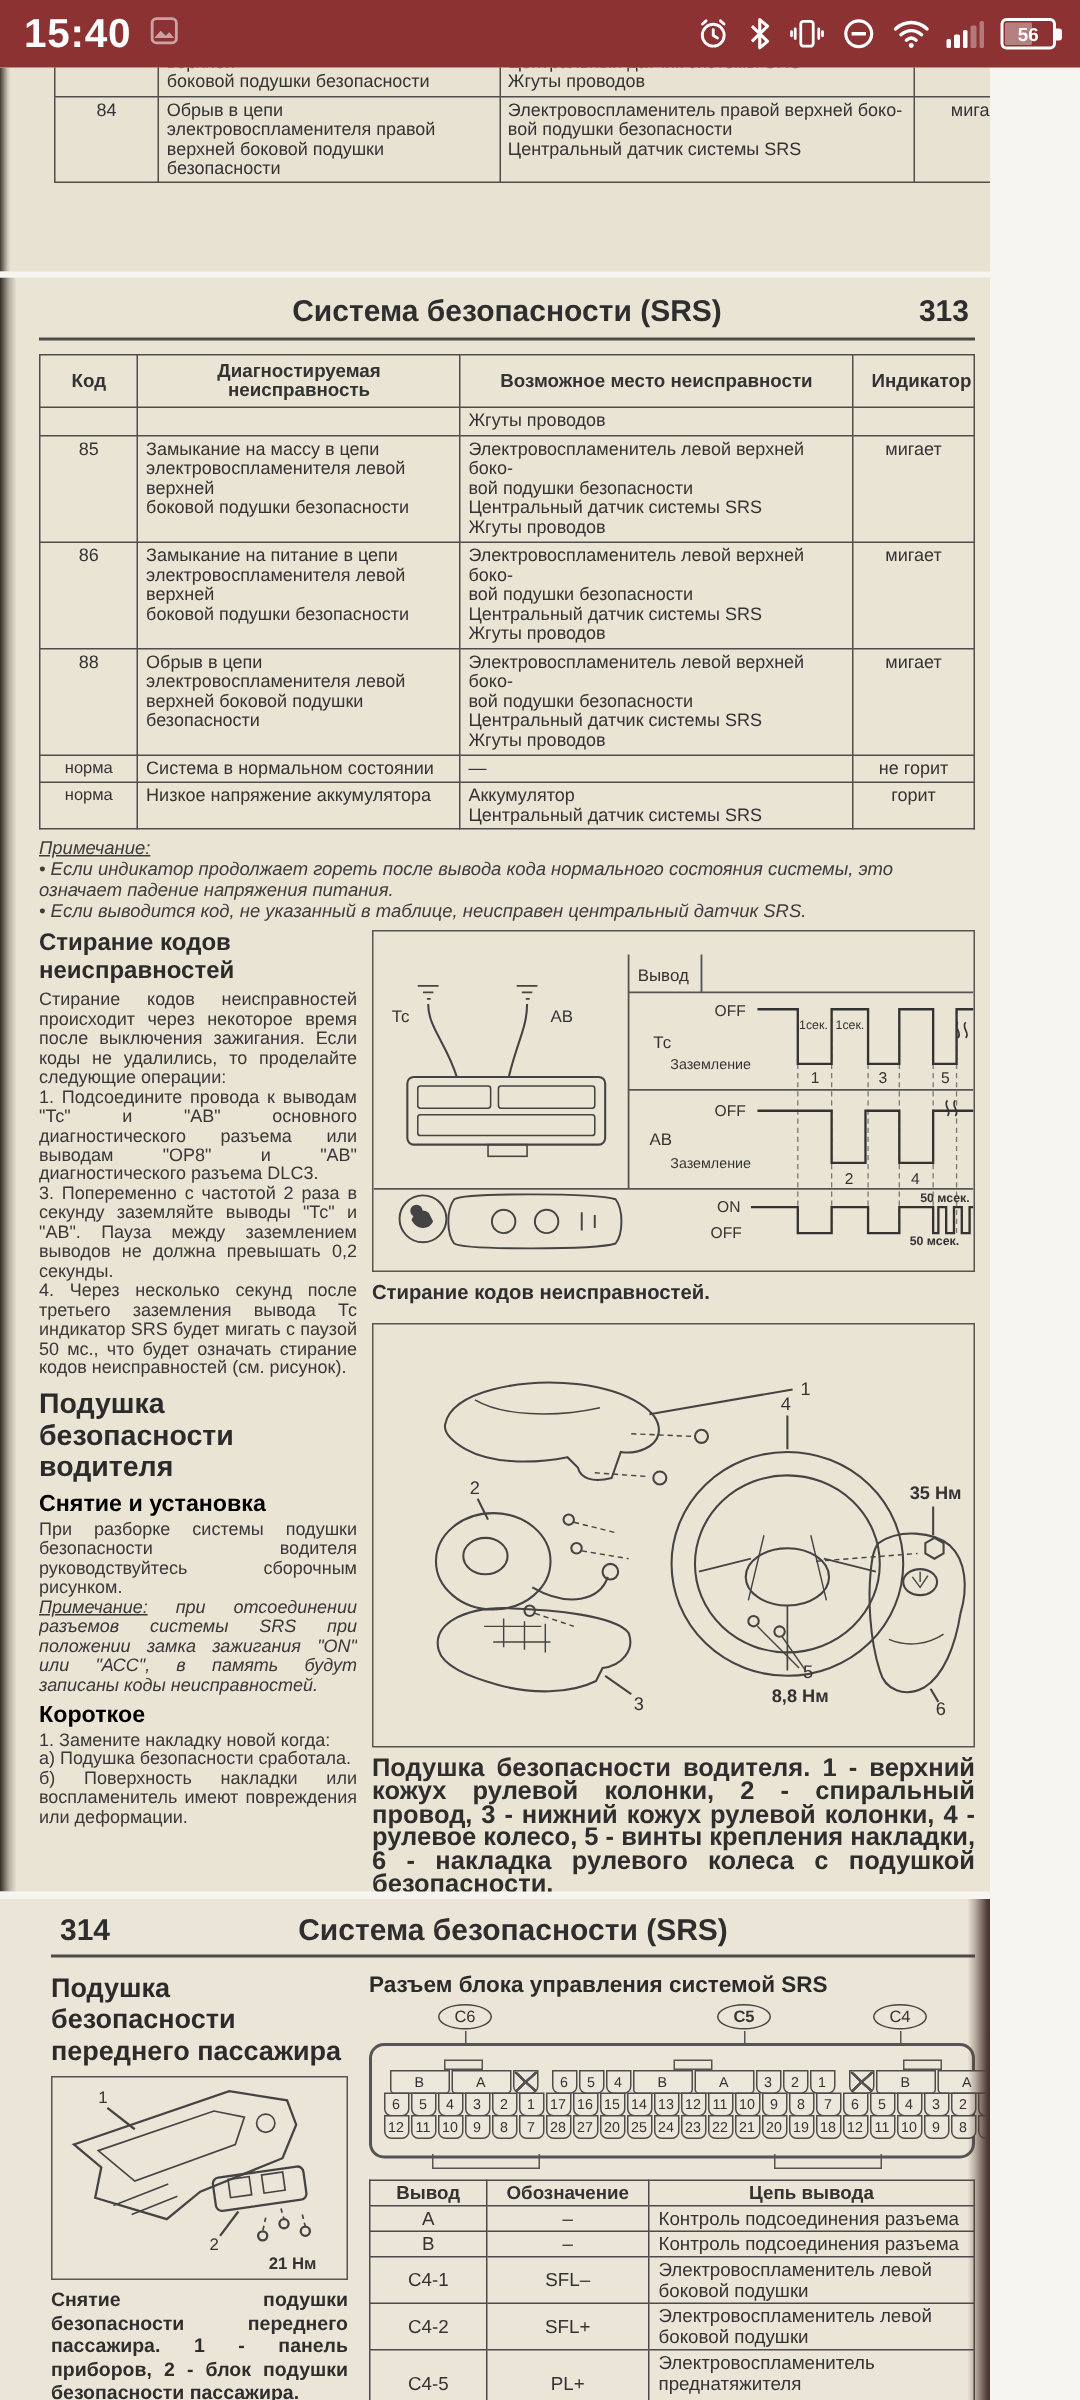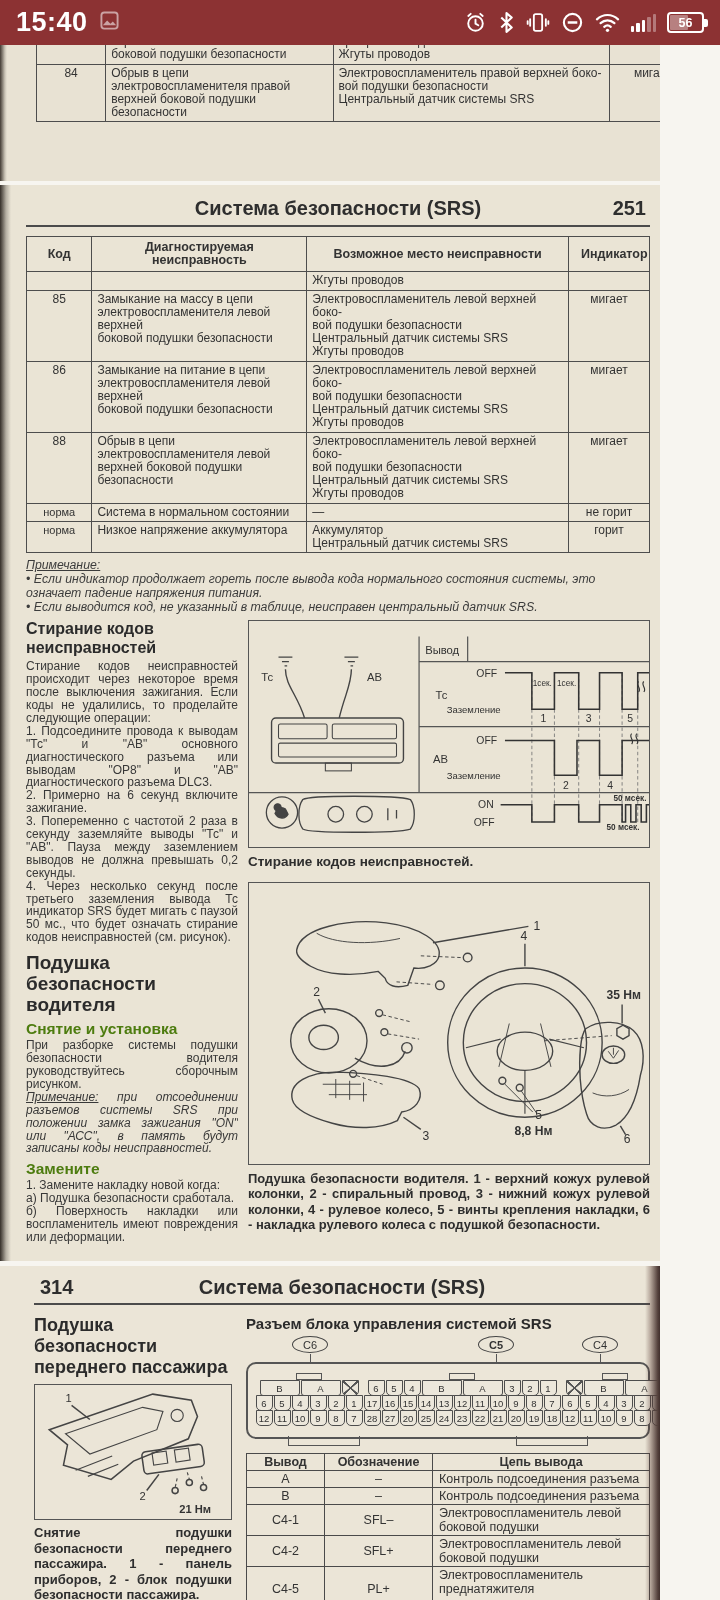--- a/index.html
+++ b/index.html
@@ -63,32 +63,32 @@
   .notes .nlabel { text-decoration:underline; }
   .notes .nitem::before { content:"• "; }
 
   
   .cols { display:flex; gap:10px; margin-top:6px; }
   .col-left { width:212px; flex:none; font-size:12px; line-height:12.9px; text-align:justify; overflow:hidden; }
   .col-left p { margin:0; }
   .col-right { flex:1; min-width:0; }
   h2.bigh { font-size:19px; line-height:21px; font-weight:bold; color:#2b2b2b; margin:8px 0 3px;
     text-align:left; white-space:pre-line; }
-  h3.subh { font-size:15.5px; line-height:17px; font-weight:bold; color:#4d7c0f; margin:5px 0 2px; text-align:left;}
+  h3.subh { font-size:15.5px; line-height:17px; font-weight:bold; color:#000000; margin:5px 0 2px; text-align:left;}
   h3.eraseh { font-size:16px; line-height:18.5px; font-weight:bold; color:#2b2b2b; margin:0 0 3px;
     white-space:pre-line; text-align:left; }
   .it { font-style:italic; }
   .it .nlabel { text-decoration:underline; }
   .chk div { text-align:justify; }
 
   
   .figbox { border:1.6px solid #555; background:transparent; position:relative; }
   #timingbox { height:228px; }
   #wheelbox { height:283px; margin-top:12px; }
-  .figcap { font-weight:bold; font-size:13px; line-height:15.5px; color:#2e2e2e;
+  .figcap { font-weight:bold; font-size:17px; line-height:15.5px; color:#2e2e2e;
     margin-top:6px; text-align:justify; }
   .figcap.one { text-align:left; font-size:13.5px; }
   svg text { font-family:"Liberation Sans", sans-serif; fill:#333; }
 
   
   .cols314 { display:flex; gap:14px; margin-top:8px; }
   .col-l314 { width:198px; flex:none; }
   .col-r314 { flex:1; min-width:0; }
   h2.bigh314 { font-size:18px; line-height:21px; font-weight:bold; color:#2b2b2b; margin:2px 0 6px; white-space:pre-line; }
   h3.connh { font-size:15px; font-weight:bold; color:#2b2b2b; margin:2px 0 4px; }
@@ -213,21 +213,21 @@
       <td class="cc">мигает</td>
     </tr>
   </tbody>
     </table>
 </div>
 
 <div class="sheet" id="sec-313">
   <div class="pghead">
     <span class="sp"></span>
     <span class="pg-title">Система безопасности (SRS)</span>
-    <span class="pg-num">251</span>
+    <span class="pg-num">313</span>
   </div>
 
   <table class="ftable" id="tbl313">
     <colgroup>
         <col class="col-code">
         <col class="col-fault">
         <col class="col-loc">
         <col class="col-ind">
       </colgroup>
     <tbody>
@@ -297,30 +297,29 @@
     <div class="nitem">Если выводится код, не указанный в таблице, неисправен центральный датчик SRS.</div>
   </div>
 
   <div class="cols">
 
     <div class="col-left">
       <h3 class="eraseh">Стирание кодов
 неисправностей</h3>
       <p>Стирание кодов неисправностей происходит через некоторое время после выключения зажигания. Если коды не удалились, то проделайте следующие операции:</p>
       <p>1. Подсоедините провода к выводам "Тс" и "АВ" основного диагностического разъема или выводам "ОР8" и "АВ" диагностического разъема DLC3.</p>
-      <p>2. Примерно на 6 секунд включите зажигание.</p>
       <p>3. Попеременно с частотой 2 раза в секунду заземляйте выводы "Тс" и "АВ". Пауза между заземлением выводов не должна превышать 0,2 секунды.</p>
       <p>4. Через несколько секунд после третьего заземления вывода Тс индикатор SRS будет мигать с паузой 50 мс., что будет означать стирание кодов неисправностей (см. рисунок).</p>
 
       <h2 class="bigh">Подушка безопасности
 водителя</h2>
       <h3 class="subh">Снятие и установка</h3>
       <p>При разборке системы подушки безопасности водителя руководствуйтесь сборочным рисунком.</p>
       <p class="it"><span class="nlabel">Примечание:</span><span> при отсоединении разъемов системы SRS при положении замка зажигания "ON" или "АСС", в память будут записаны коды неисправностей.</span></p>
-      <h3 class="subh">Замените</h3>
+      <h3 class="subh">Короткое</h3>
       <div class="chk">
         <div>1. Замените накладку новой когда:</div>
         <div>а) Подушка безопасности сработала.</div>
         <div>б) Поверхность накладки или воспламенитель имеют повреждения или деформации.</div>
 
       </div>
     </div>
 
     <div class="col-right">
       <div class="figbox" id="timingbox">

